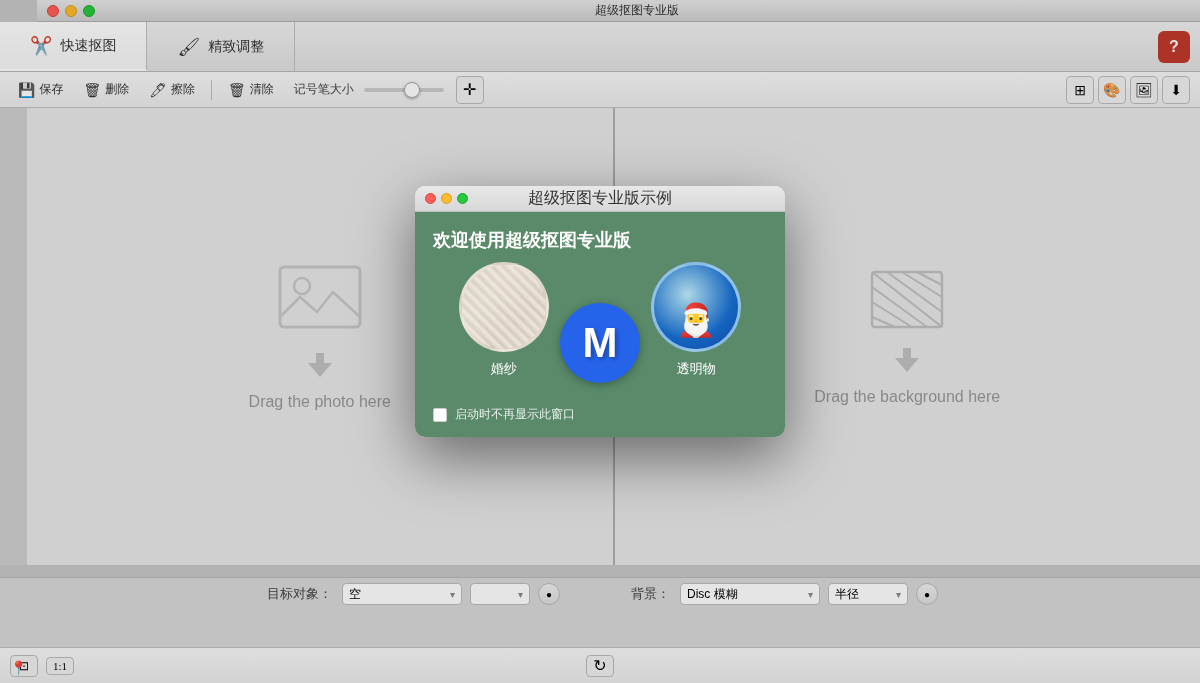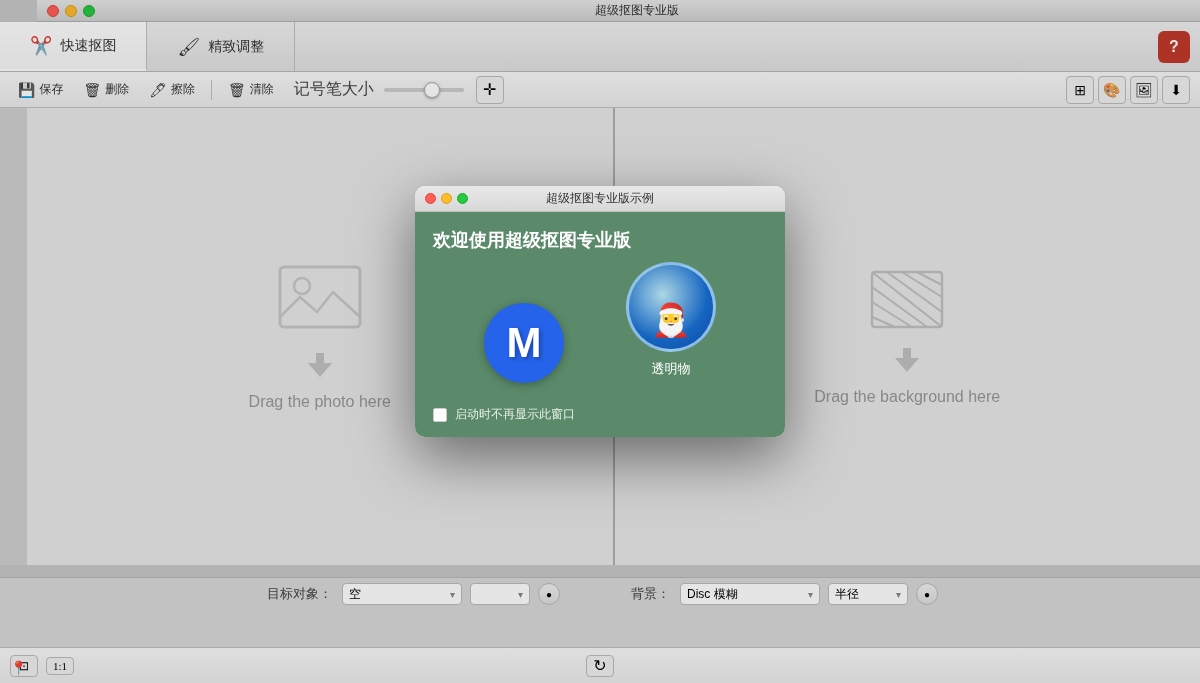--- a/index.html
+++ b/index.html
@@ -104,21 +104,21 @@
       align-items: center;
       gap: 4px;
       padding: 3px 8px;
       font-size: 12px;
       color: #333;
       cursor: pointer;
       border-radius: 4px;
     }
     .action-btn .icon { font-size: 14px; }
     .separator { width: 1px; height: 20px; background: #c0c0c0; margin: 0 4px; }
-    .marker-size-label { font-size: 16px; color: #444; margin-left: 8px; }
+    .marker-size-label { font-size: 12px; color: #444; margin-left: 8px; }
     .slider-container {
       display: flex;
       align-items: center;
       margin-left: 6px;
     }
     .slider {
       width: 80px;
       height: 4px;
       background: #ccc;
       border-radius: 2px;
@@ -333,21 +333,21 @@
     .modal-titlebar {
       height: 26px;
       background: linear-gradient(to bottom, #e8e8e8, #d8d8d8);
       display: flex;
       align-items: center;
       padding: 0 10px;
       border-bottom: 1px solid #c0c0c0;
       position: relative;
     }
     .modal-title {
-      font-size: 12px;
+      font-size: 16px;
       color: #333;
       position: absolute;
       left: 50%;
       transform: translateX(-50%);
     }
     .modal-traffic {
       display: flex;
       gap: 5px;
     }
     .modal-tl {
@@ -632,20 +632,26 @@
         <div class="modal-tl tl-max"></div>
       </div>
       <span class="modal-title">超级抠图专业版示例</span>
     </div>
 
     <div class="modal-body">
       <div class="modal-welcome">欢迎使用超级抠图专业版</div>
 
       <div class="modal-examples">
 
+        <div class="example-item">
+          <div class="example-circle wedding">
+            <div class="wedding-fabric"></div>
+          </div>
+          <span class="example-label">婚纱</span>
+        </div>
 
         <div class="example-center-logo">
           <span class="m-logo">M</span>
         </div>
 
         <div class="example-item">
           <div class="example-circle santa">
             <div class="santa-globe">
               <div class="santa-figure">
                 <div style="font-size:32px;">🎅</div>

